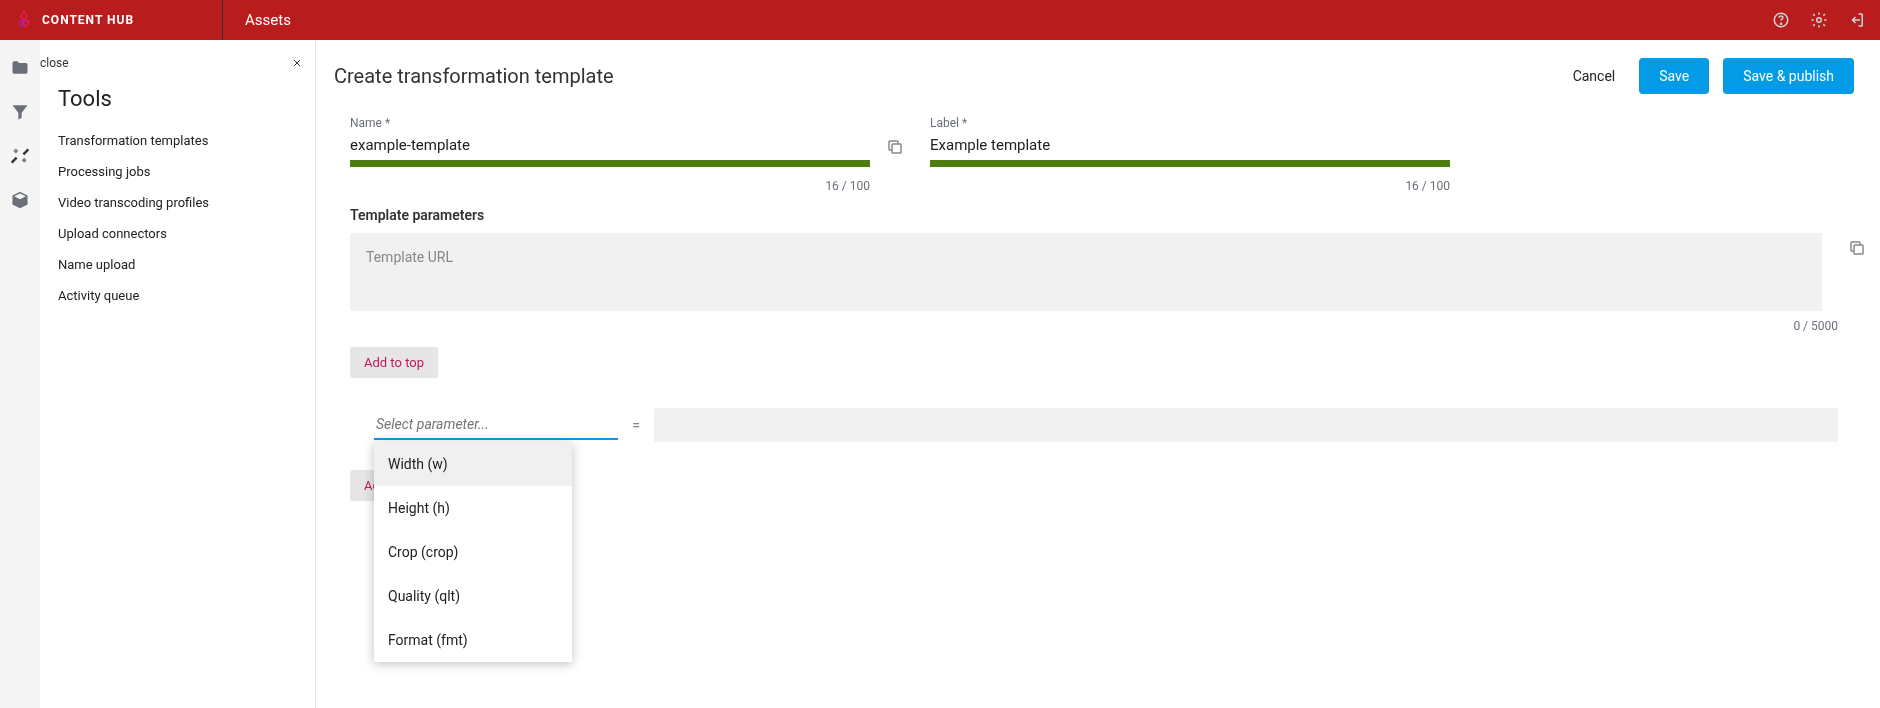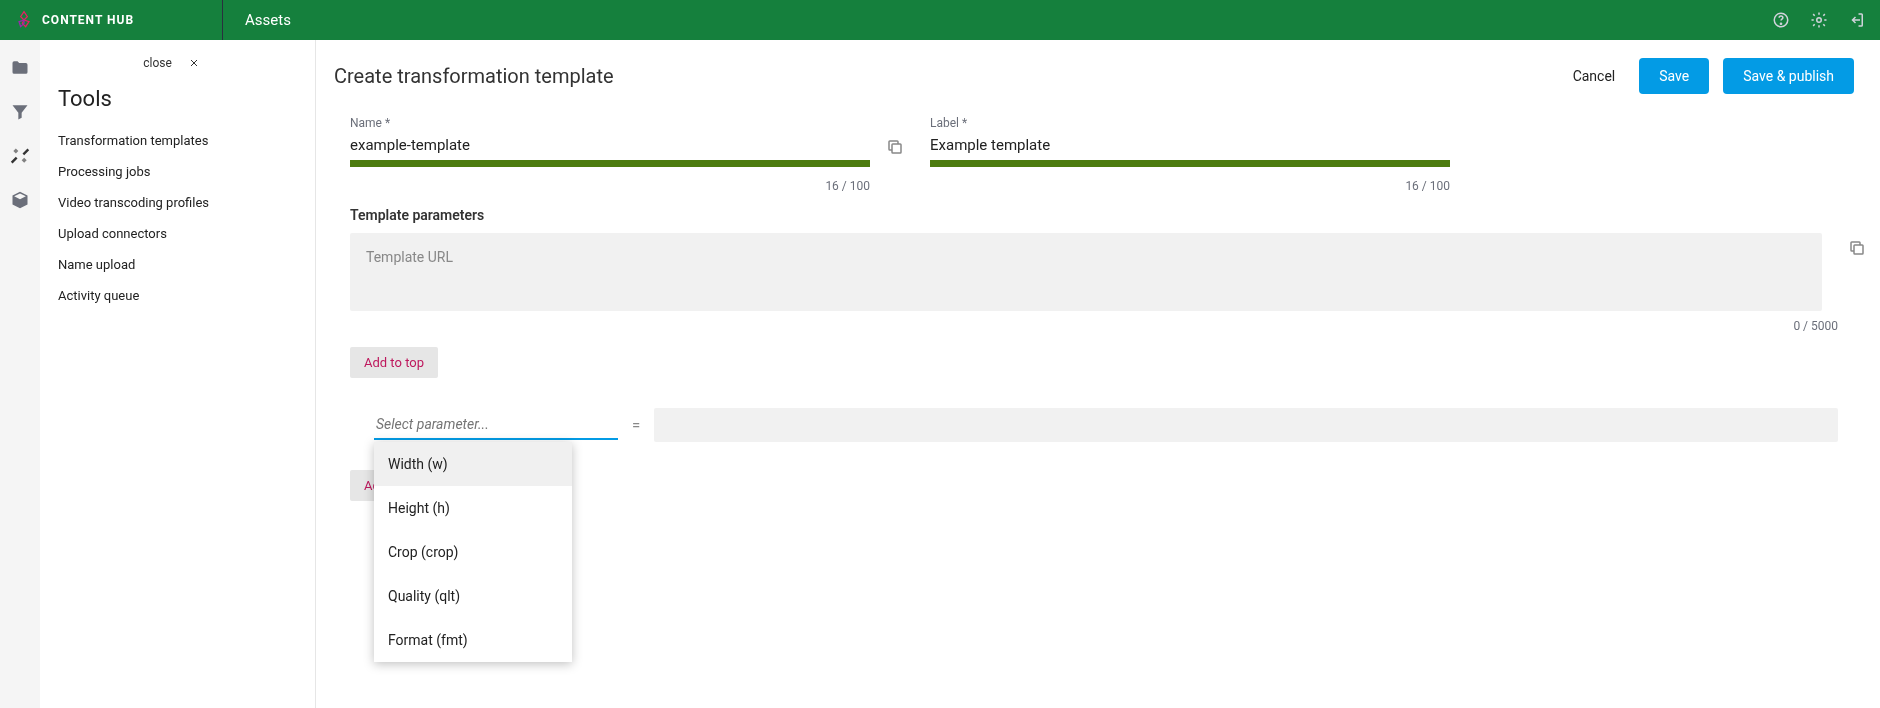--- a/index.html
+++ b/index.html
@@ -1,38 +1,38 @@
 <!DOCTYPE html>
 <html><head>
 <meta charset="utf-8">
 <style>
   * { box-sizing: border-box; margin: 0; padding: 0; font-family: -apple-system, BlinkMacSystemFont, "Segoe UI", Roboto, "Helvetica Neue", Arial, sans-serif; }
   body { width: 1880px; height: 708px; background: #fff; color: #222; overflow: hidden; }
 
   
-  .topbar { height: 40px; background: #15803d; color: #fff; display: flex; align-items: center; justify-content: space-between; padding: 0 14px; }
+  .topbar { height: 40px; background: #b91c1c; color: #fff; display: flex; align-items: center; justify-content: space-between; padding: 0 14px; }
   .topbar-left { display: flex; align-items: center; gap: 10px; height: 100%; }
   .brand { display: flex; align-items: center; gap: 8px; width: 198px; }
   .brand-logo { width: 20px; height: 20px; }
   .brand-name { font-weight: 700; letter-spacing: 1px; font-size: 12px; color: #fff; }
   .topbar-divider { width: 1px; height: 40px; background: #2a2f3f; }
   .topbar-section { font-size: 15px; color: #fff; padding-left: 12px; }
   .topbar-right { display: flex; align-items: center; gap: 20px; }
   .topbar-icon { width: 18px; height: 18px; color: #d0d3db; cursor: pointer; display: flex; align-items: center; justify-content: center; }
 
   
   .main { display: flex; height: calc(708px - 40px); }
 
   
   .iconrail { width: 40px; background: #f5f5f5; display: flex; flex-direction: column; align-items: center; padding-top: 18px; gap: 24px; }
   .rail-icon { width: 20px; height: 20px; color: #6b6f7a; cursor: pointer; display: flex; align-items: center; justify-content: center; }
 
   
   .sidebar { width: 276px; border-right: 1px solid #e6e6e6; background: #fff; padding: 12px 0 0 0; }
-  .sidebar-close { display: flex; justify-content: center; align-items: center; gap: 16px; padding: 4px 12px 10px 0; color: #333; font-size: 12px; cursor: pointer; }
+  .sidebar-close { display: flex; justify-content: space-between; align-items: center; gap: 16px; padding: 4px 12px 10px 0; color: #333; font-size: 12px; cursor: pointer; }
   .sidebar-close svg { width: 12px; height: 12px; }
   .sidebar-title { font-size: 22px; font-weight: 400; padding: 6px 18px 14px; }
   .sidebar-item { font-size: 13px; padding: 8px 18px; cursor: pointer; color: #222; }
   .sidebar-item.active { font-weight: 400; }
 
   
   .content { flex: 1; padding: 18px 26px 0 18px; overflow: hidden; }
   .content-header { display: flex; justify-content: space-between; align-items: center; margin-bottom: 22px; }
   .page-title { font-size: 20px; font-weight: 400; color: #333; }
   .header-actions { display: flex; align-items: center; gap: 14px; }

